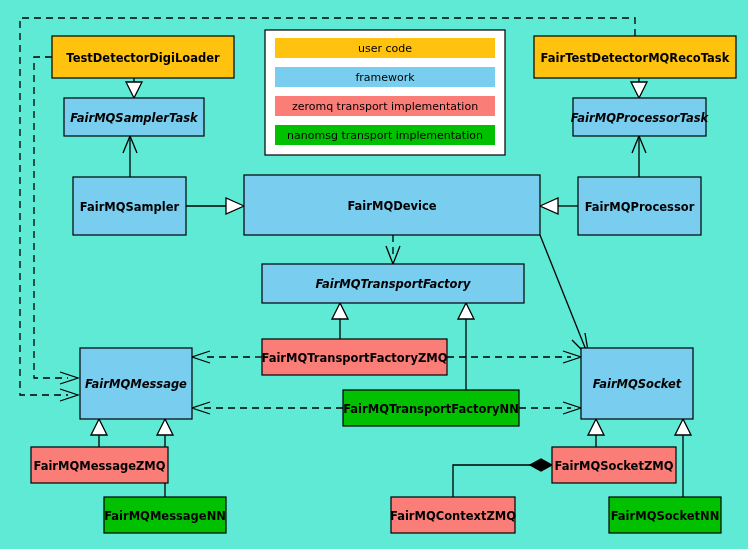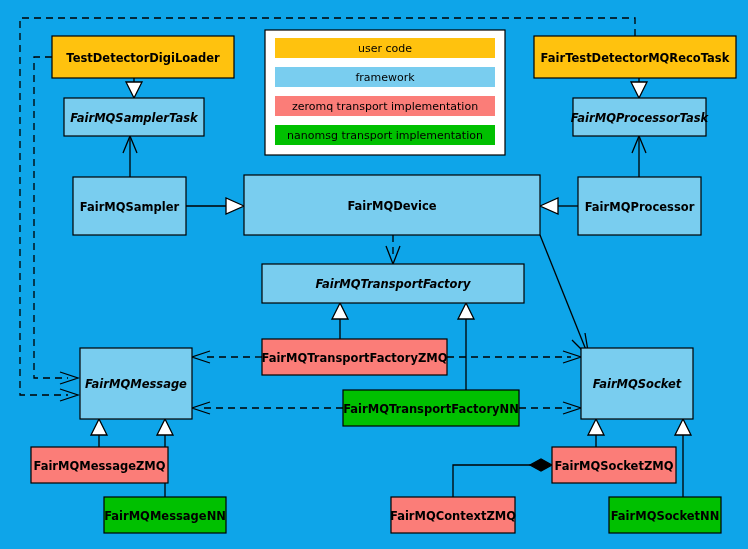--- a/index.html
+++ b/index.html
@@ -4,21 +4,21 @@
 <style>
   html, body {
     margin: 0;
     padding: 0;
     background: #ffffff;
   }
   #diagram-root {
     position: relative;
     width: 748px;
     height: 549px;
-    background: #0ea5e9;
+    background: #5eead4;
     font-family: "DejaVu Sans", "Liberation Sans", sans-serif;
     overflow: hidden;
   }
   svg.canvas {
     position: absolute;
     left: 0;
     top: 0;
     width: 748px;
     height: 549px;
   }

